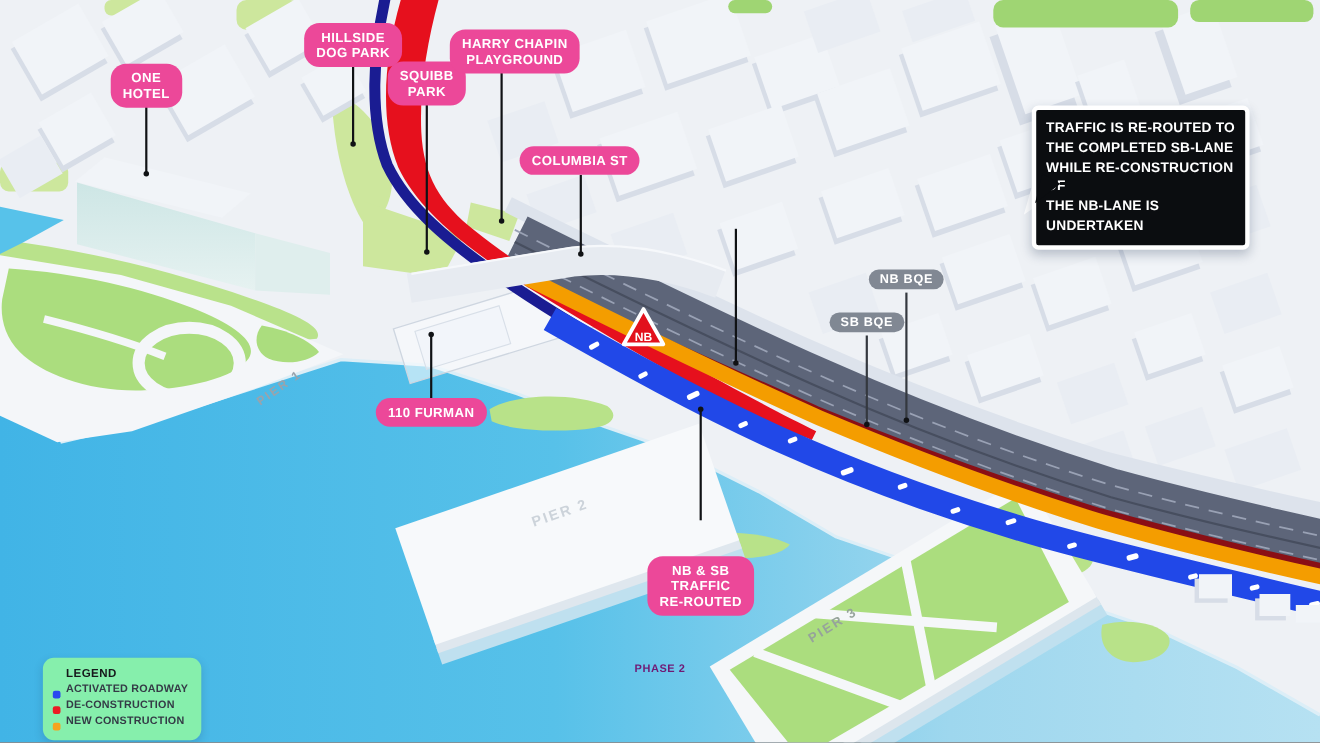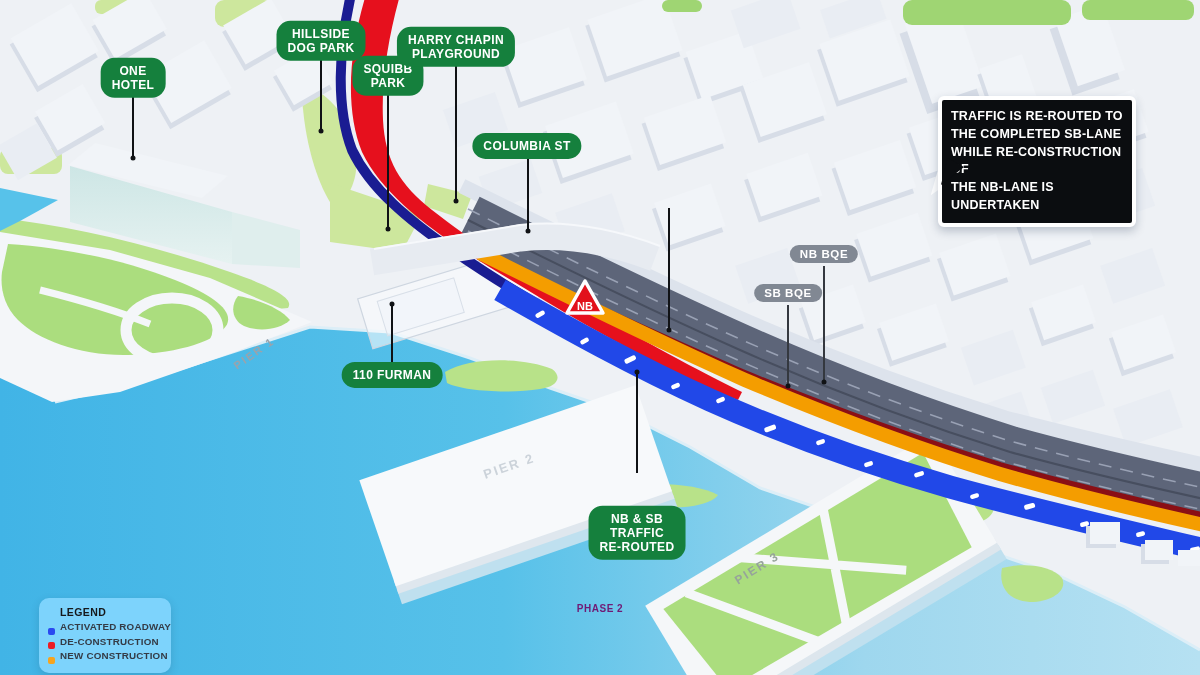--- a/index.html
+++ b/index.html
@@ -4,21 +4,21 @@
 <style>
   html,body{margin:0;padding:0;background:#222;}
   .stage{position:relative;width:1200px;height:675px;overflow:hidden;
          font-family:"Liberation Sans",sans-serif;background:#eef1f5;}
   .stage svg{position:absolute;left:0;top:0;}
   
   .b{fill:#f1f4f8;}
   .bs{fill:#d7dde7;}
   .bt{fill:#e9edf3;}
   
-  .blabel{position:absolute;transform:translate(-50%,-50%);background:#15803d;color:#fff;
+  .blabel{position:absolute;transform:translate(-50%,-50%);background:#ec4899;color:#fff;
           font-weight:bold;font-size:12px;line-height:1.18;letter-spacing:.4px;
           padding:6px 11px;border-radius:14px;text-align:center;white-space:pre-line;z-index:30;}
   .gpill{position:absolute;transform:translate(-50%,-50%);background:rgba(116,124,136,.9);color:#fff;
          font-weight:bold;font-size:11.5px;letter-spacing:.6px;padding:3px 10px;border-radius:12px;
          white-space:nowrap;z-index:30;}
   .leader{position:absolute;width:2px;background:#101215;z-index:20;}
   .leader.gray{background:#34383f;width:1.5px;}
   .dot{position:absolute;width:5px;height:5px;background:#101215;border-radius:50%;
        transform:translate(-50%,-50%);z-index:21;}
   .piertxt{position:absolute;transform:translate(-50%,-50%) rotate(-32deg);color:#9aa3ac;
@@ -26,22 +26,22 @@
   .phase{position:absolute;transform:translate(-50%,-50%);color:#701a75;font-weight:bold;
          font-size:10px;letter-spacing:.5px;z-index:15;white-space:nowrap;}
   .bubble{position:absolute;left:938px;top:96px;width:172px;background:#0b0d10;border:4px solid #fff;
           border-radius:6px;color:#fff;font-weight:bold;font-size:12.5px;line-height:1.42;
           letter-spacing:.2px;padding:8px 9px;white-space:pre-line;z-index:40;
           box-shadow:0 4px 10px rgba(20,40,70,.25);}
   .tailW{position:absolute;left:930px;top:160px;width:36px;height:36px;background:#fff;
          clip-path:polygon(2% 98%,30% 0,100% 30%);z-index:39;}
   .tailB{position:absolute;left:940px;top:158px;width:24px;height:28px;background:#0b0d10;
          clip-path:polygon(4% 96%,32% 0,100% 32%);z-index:41;}
-  .legend{position:absolute;left:39px;top:598px;background:#7dd3fc;border-radius:10px;
-          padding:8px 0 9px 9px;z-index:40;box-shadow:0 3px 8px rgba(30,60,90,.18);}
+  .legend{position:absolute;left:39px;top:598px;background:#86efac;border-radius:10px;
+          padding:8px 12px 9px 9px;z-index:40;box-shadow:0 3px 8px rgba(30,60,90,.18);}
   .legend-title{font-size:10.5px;font-weight:bold;color:#16181b;letter-spacing:.4px;
                 padding-left:12px;margin-bottom:2px;}
   .legend-item{display:flex;align-items:flex-end;font-size:9.8px;font-weight:bold;color:#343b46;
                letter-spacing:.2px;line-height:1.5;}
   .sw{width:7px;height:7px;border-radius:2px;margin-right:5px;flex:0 0 auto;}
 </style>
 </head>
 <body>
 
 <div class="stage">
@@ -362,21 +362,21 @@
 
 <div class="leader gray" style="left:787px;top:305px;height:81px;"></div>
 <div class="dot" style="left:788px;top:386px;"></div>
 
 <div class="blabel" style="left:133px;top:78px;">ONE
 HOTEL</div>
 <div class="blabel" style="left:321px;top:41px;">HILLSIDE
 DOG PARK</div>
 <div class="blabel" style="left:388px;top:76px;">SQUIBB
 PARK</div>
-<div class="blabel" style="left:456px;top:47px;border-radius:14px;">HARRY CHAPIN
+<div class="blabel" style="left:468px;top:47px;border-radius:14px;">HARRY CHAPIN
 PLAYGROUND</div>
 <div class="blabel" style="left:527px;top:146px;">COLUMBIA ST</div>
 <div class="blabel" style="left:392px;top:375px;">110 FURMAN</div>
 <div class="blabel" style="left:637px;top:499px;margin-top:34px;">NB &amp; SB
 TRAFFIC
 RE-ROUTED</div>
 
 <div class="gpill" style="left:824px;top:254px;">NB BQE</div>
 <div class="gpill" style="left:788px;top:293px;">SB BQE</div>
 

